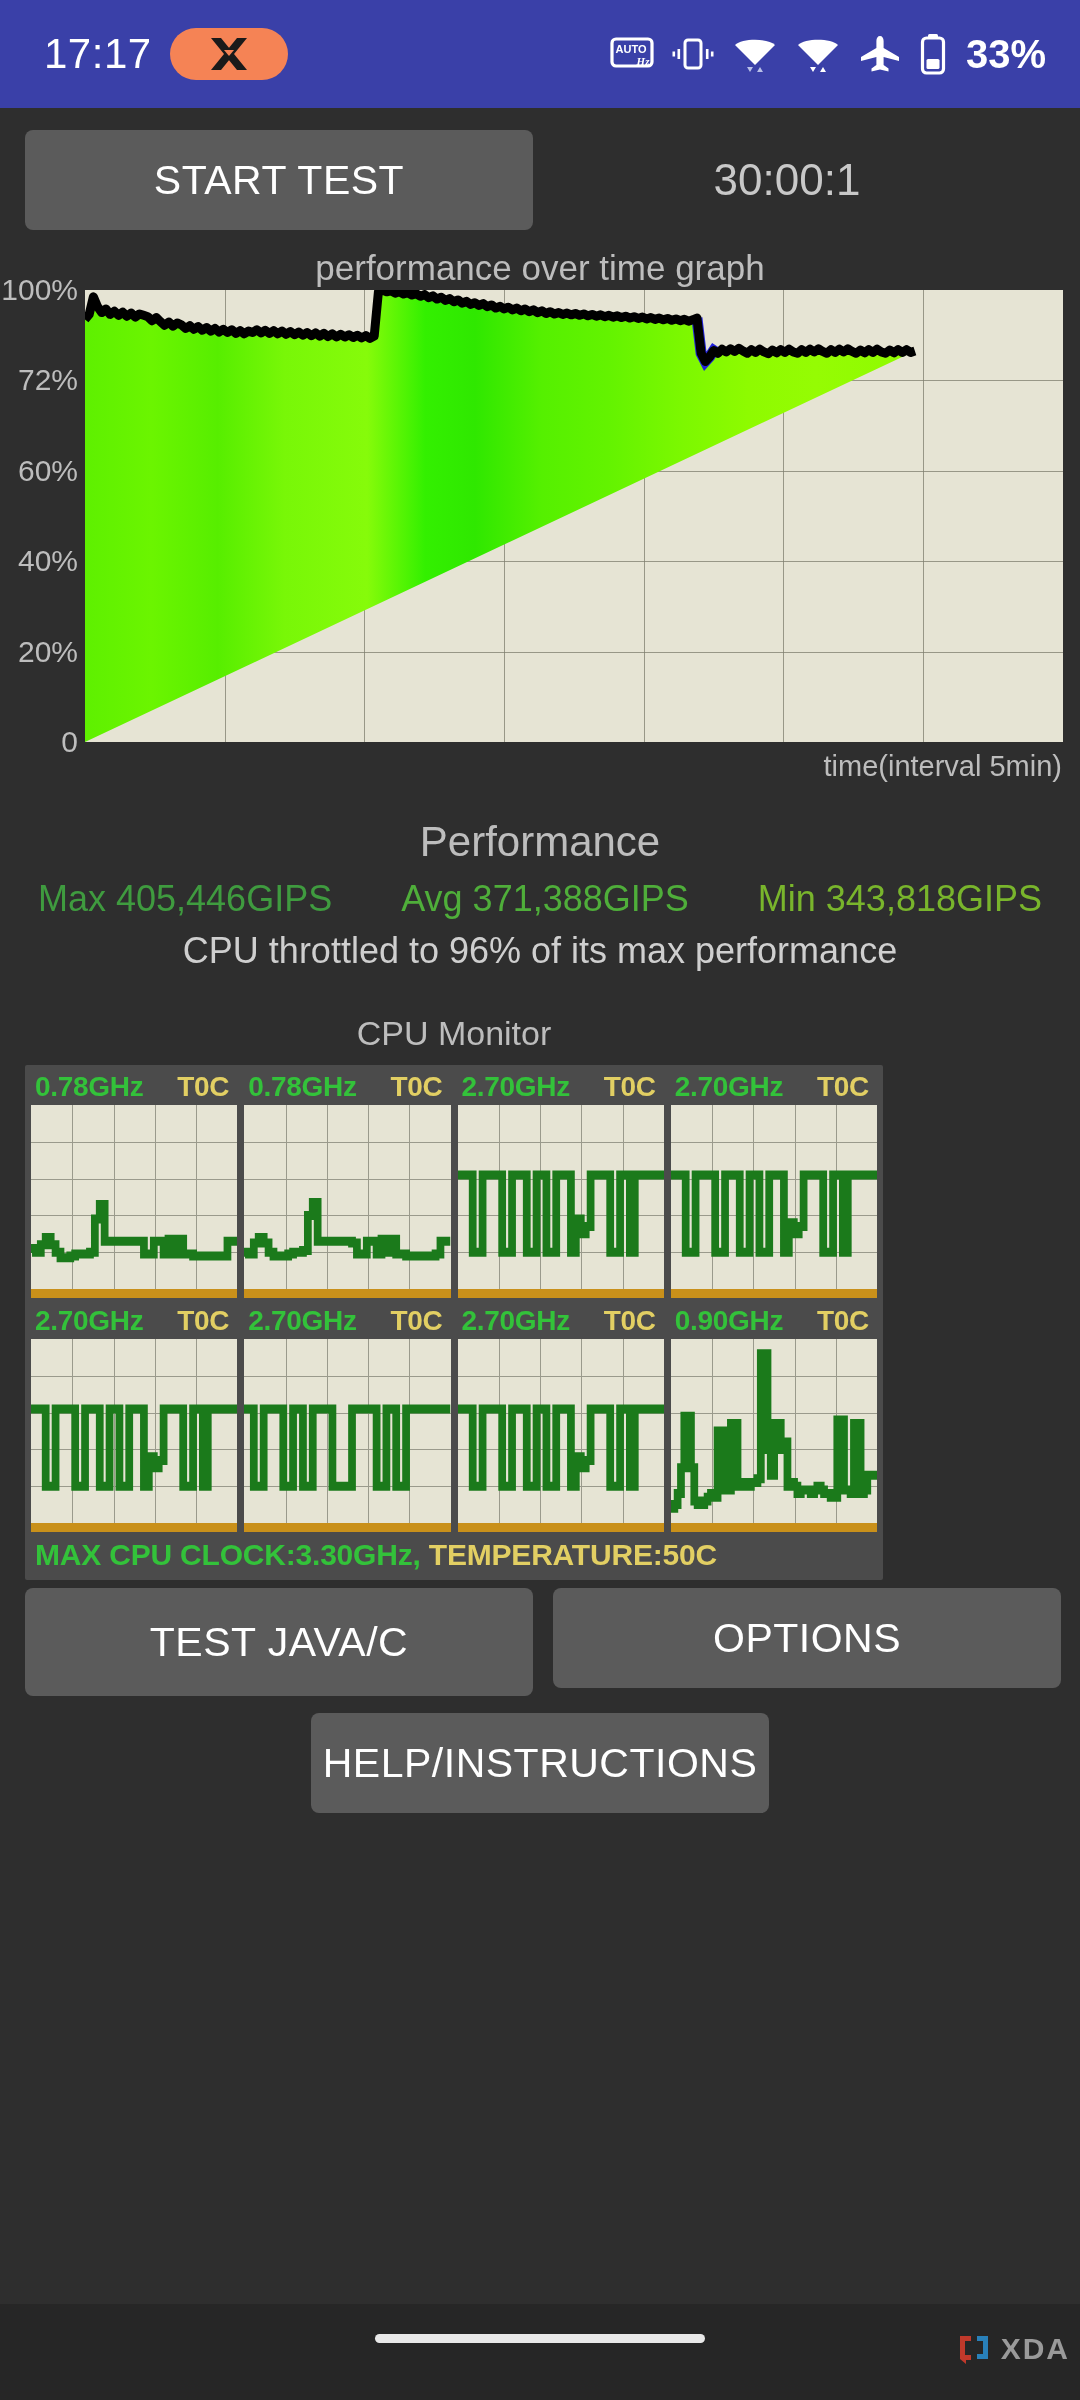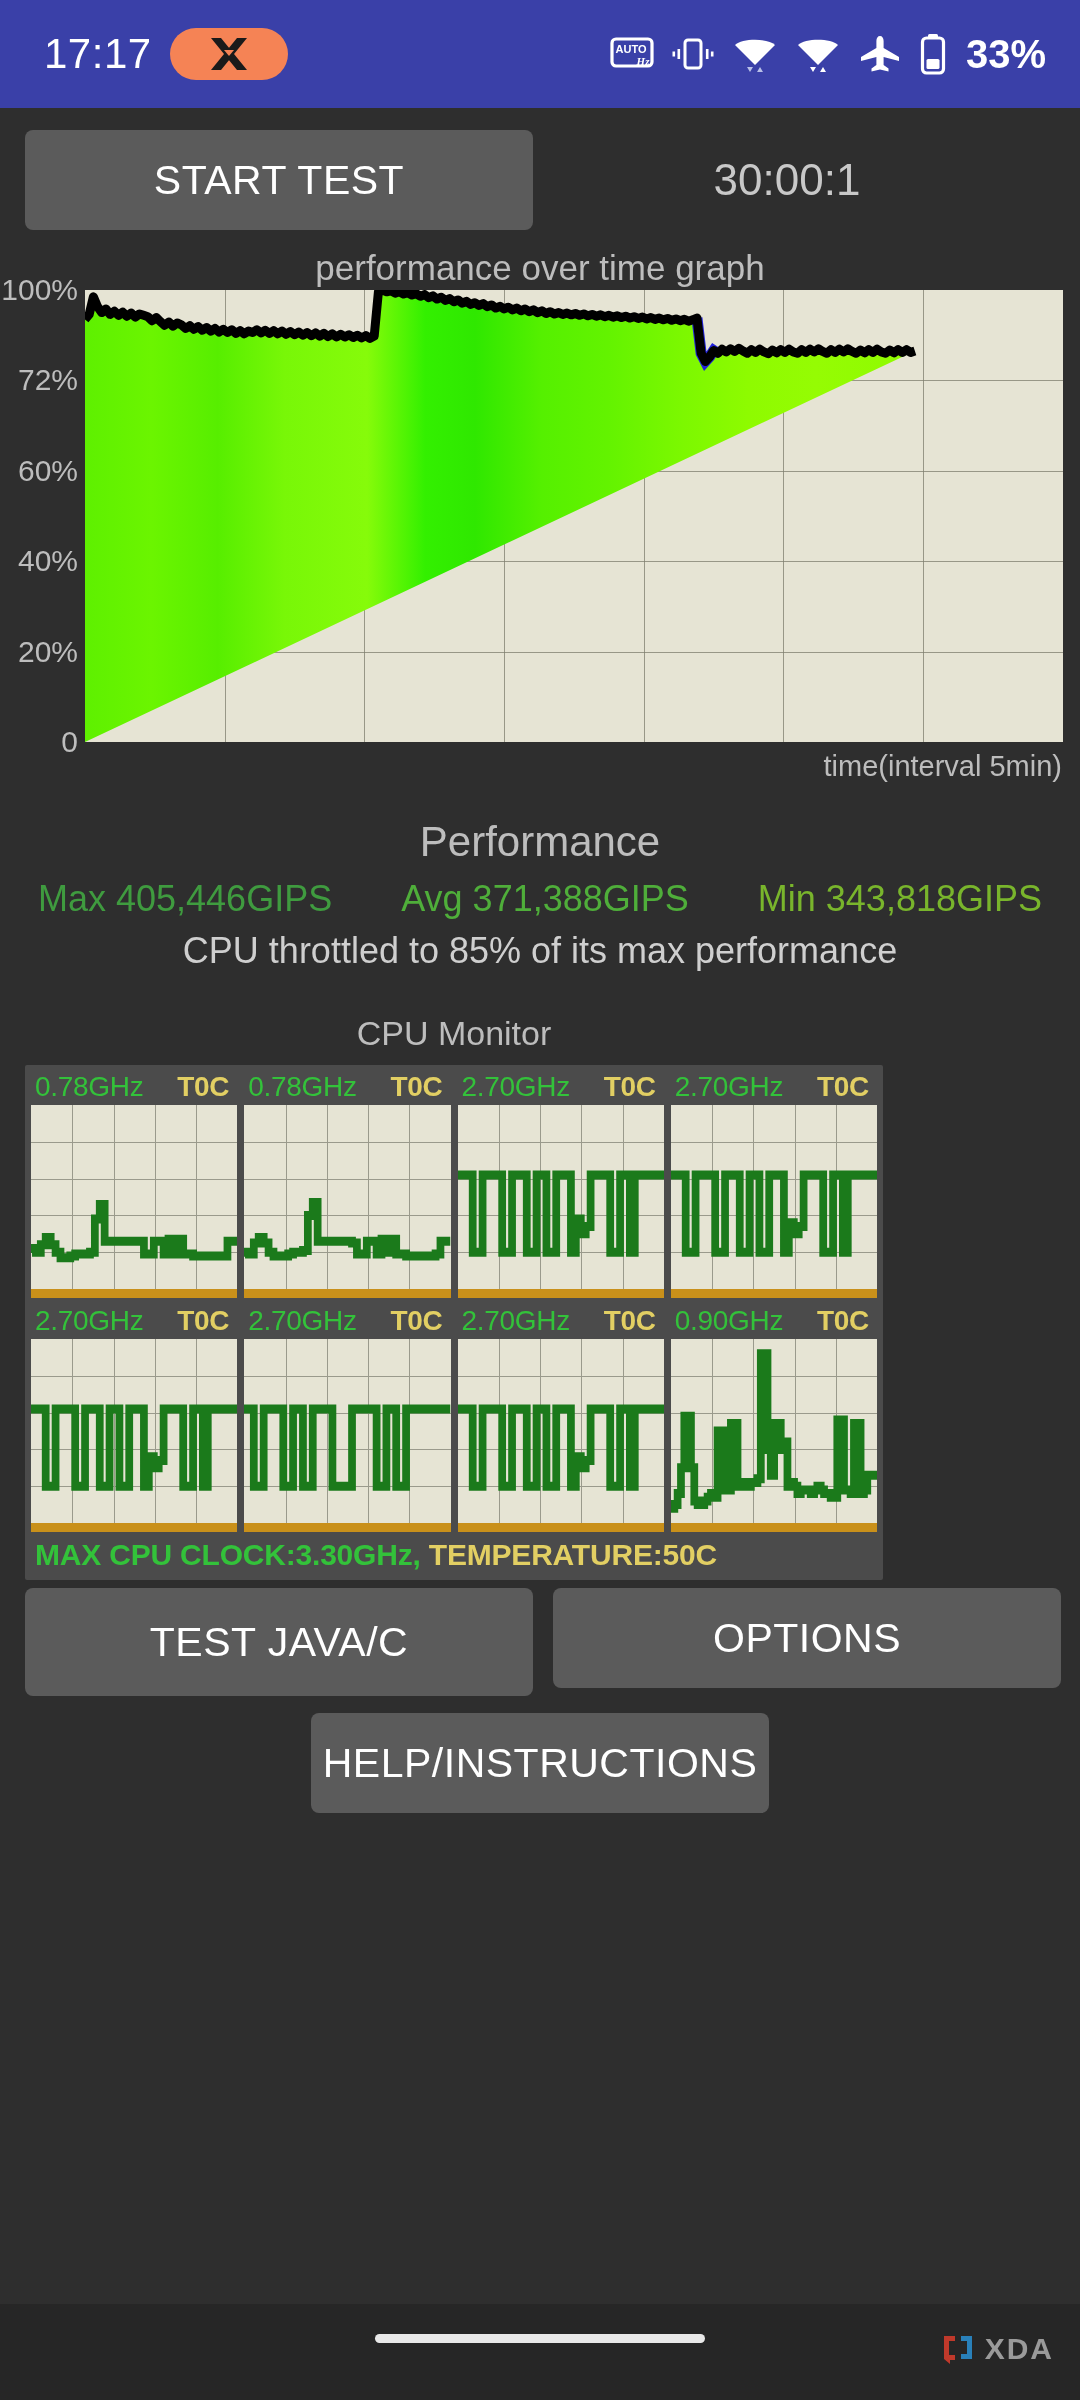--- a/index.html
+++ b/index.html
@@ -75,21 +75,21 @@
   
   .cpumon{ position:absolute; left:0; top:1014px; width:908px; }
   .cpumon-title{ text-align:center; color:#bdbdbd; font-size:34px; }
   .cpu-panel{
     margin:12px 25px 0 25px; background:#4b4b4b; border-radius:2px;
     padding:6px 6px 0 6px;
   }
   .cpu-grid{ display:grid; grid-template-columns:repeat(4,1fr); gap:7px; }
   .core{ }
   .core-head{ display:flex; justify-content:space-between; padding:0 8px 2px 4px; }
-  .core-freq{ color:#33c23a; font-size:28px; font-weight:400; letter-spacing:-.3px; }
+  .core-freq{ color:#33c23a; font-size:28px; font-weight:700; letter-spacing:-.3px; }
   .core-temp{ color:#e2cf63; font-size:28px; font-weight:700; letter-spacing:-.3px; }
   .core-plot{ position:relative; width:100%; height:184px; background:#e6e4d4; }
   .core-plot .cg-h{ position:absolute; left:0; width:100%; height:1px; background:#9a9a8c; }
   .core-plot .cg-v{ position:absolute; top:0; height:100%; width:1px; background:#9a9a8c; }
   .core-plot svg{ position:absolute; left:0; top:0; }
   .core-tempbar{ width:100%; height:9px; background:#c9901a; }
   .cpu-footer{ padding:6px 4px 8px 4px; font-size:30px; font-weight:700; letter-spacing:-.2px; }
   .cpu-footer .clk{ color:#33c23a; }
   .cpu-footer .tmp{ color:#e2cf63; }
 
@@ -100,21 +100,21 @@
 
   
   .navbar{
     position:absolute; left:0; bottom:0; width:1080px; height:96px; background:#262626;
   }
   .nav-pill{
     position:absolute; left:50%; transform:translateX(-50%); top:30px;
     width:330px; height:9px; border-radius:6px; background:#e8e8e8;
   }
   .xda{
-    position:absolute; right:26px; top:28px; display:flex; align-items:center; gap:10px;
+    position:absolute; right:10px; top:28px; display:flex; align-items:center; gap:10px;
   }
   .xda-text{ color:#9a9a9a; font-size:30px; font-weight:700; letter-spacing:2px; }
 </style>
 </head>
 <body>
 
 <div id="root">
 
   <div class="statusbar">
     <div class="sb-clock">17:17</div>
@@ -235,21 +235,21 @@
     <div class="xaxis-label">time(interval 5min)</div>
   </div>
 
   <div class="perf">
     <div class="perf-title">Performance</div>
     <div class="perf-row">
       <span style="color:#3f9b3f">Max 405,446GIPS</span>
       <span style="color:#4fae3a">Avg 371,388GIPS</span>
       <span style="color:#79b52c">Min 343,818GIPS</span>
     </div>
-    <div class="perf-note">CPU throttled to 85% of its max performance</div>
+    <div class="perf-note">CPU throttled to 96% of its max performance</div>
   </div>
 
   <div class="cpumon">
     <div class="cpumon-title">CPU Monitor</div>
     <div class="cpu-panel">
       <div class="cpu-grid" id="cpu-grid">
           <div class="core">
             <div class="core-head">
               <span class="core-freq">0.78GHz</span>
               <span class="core-temp">T0C</span>

